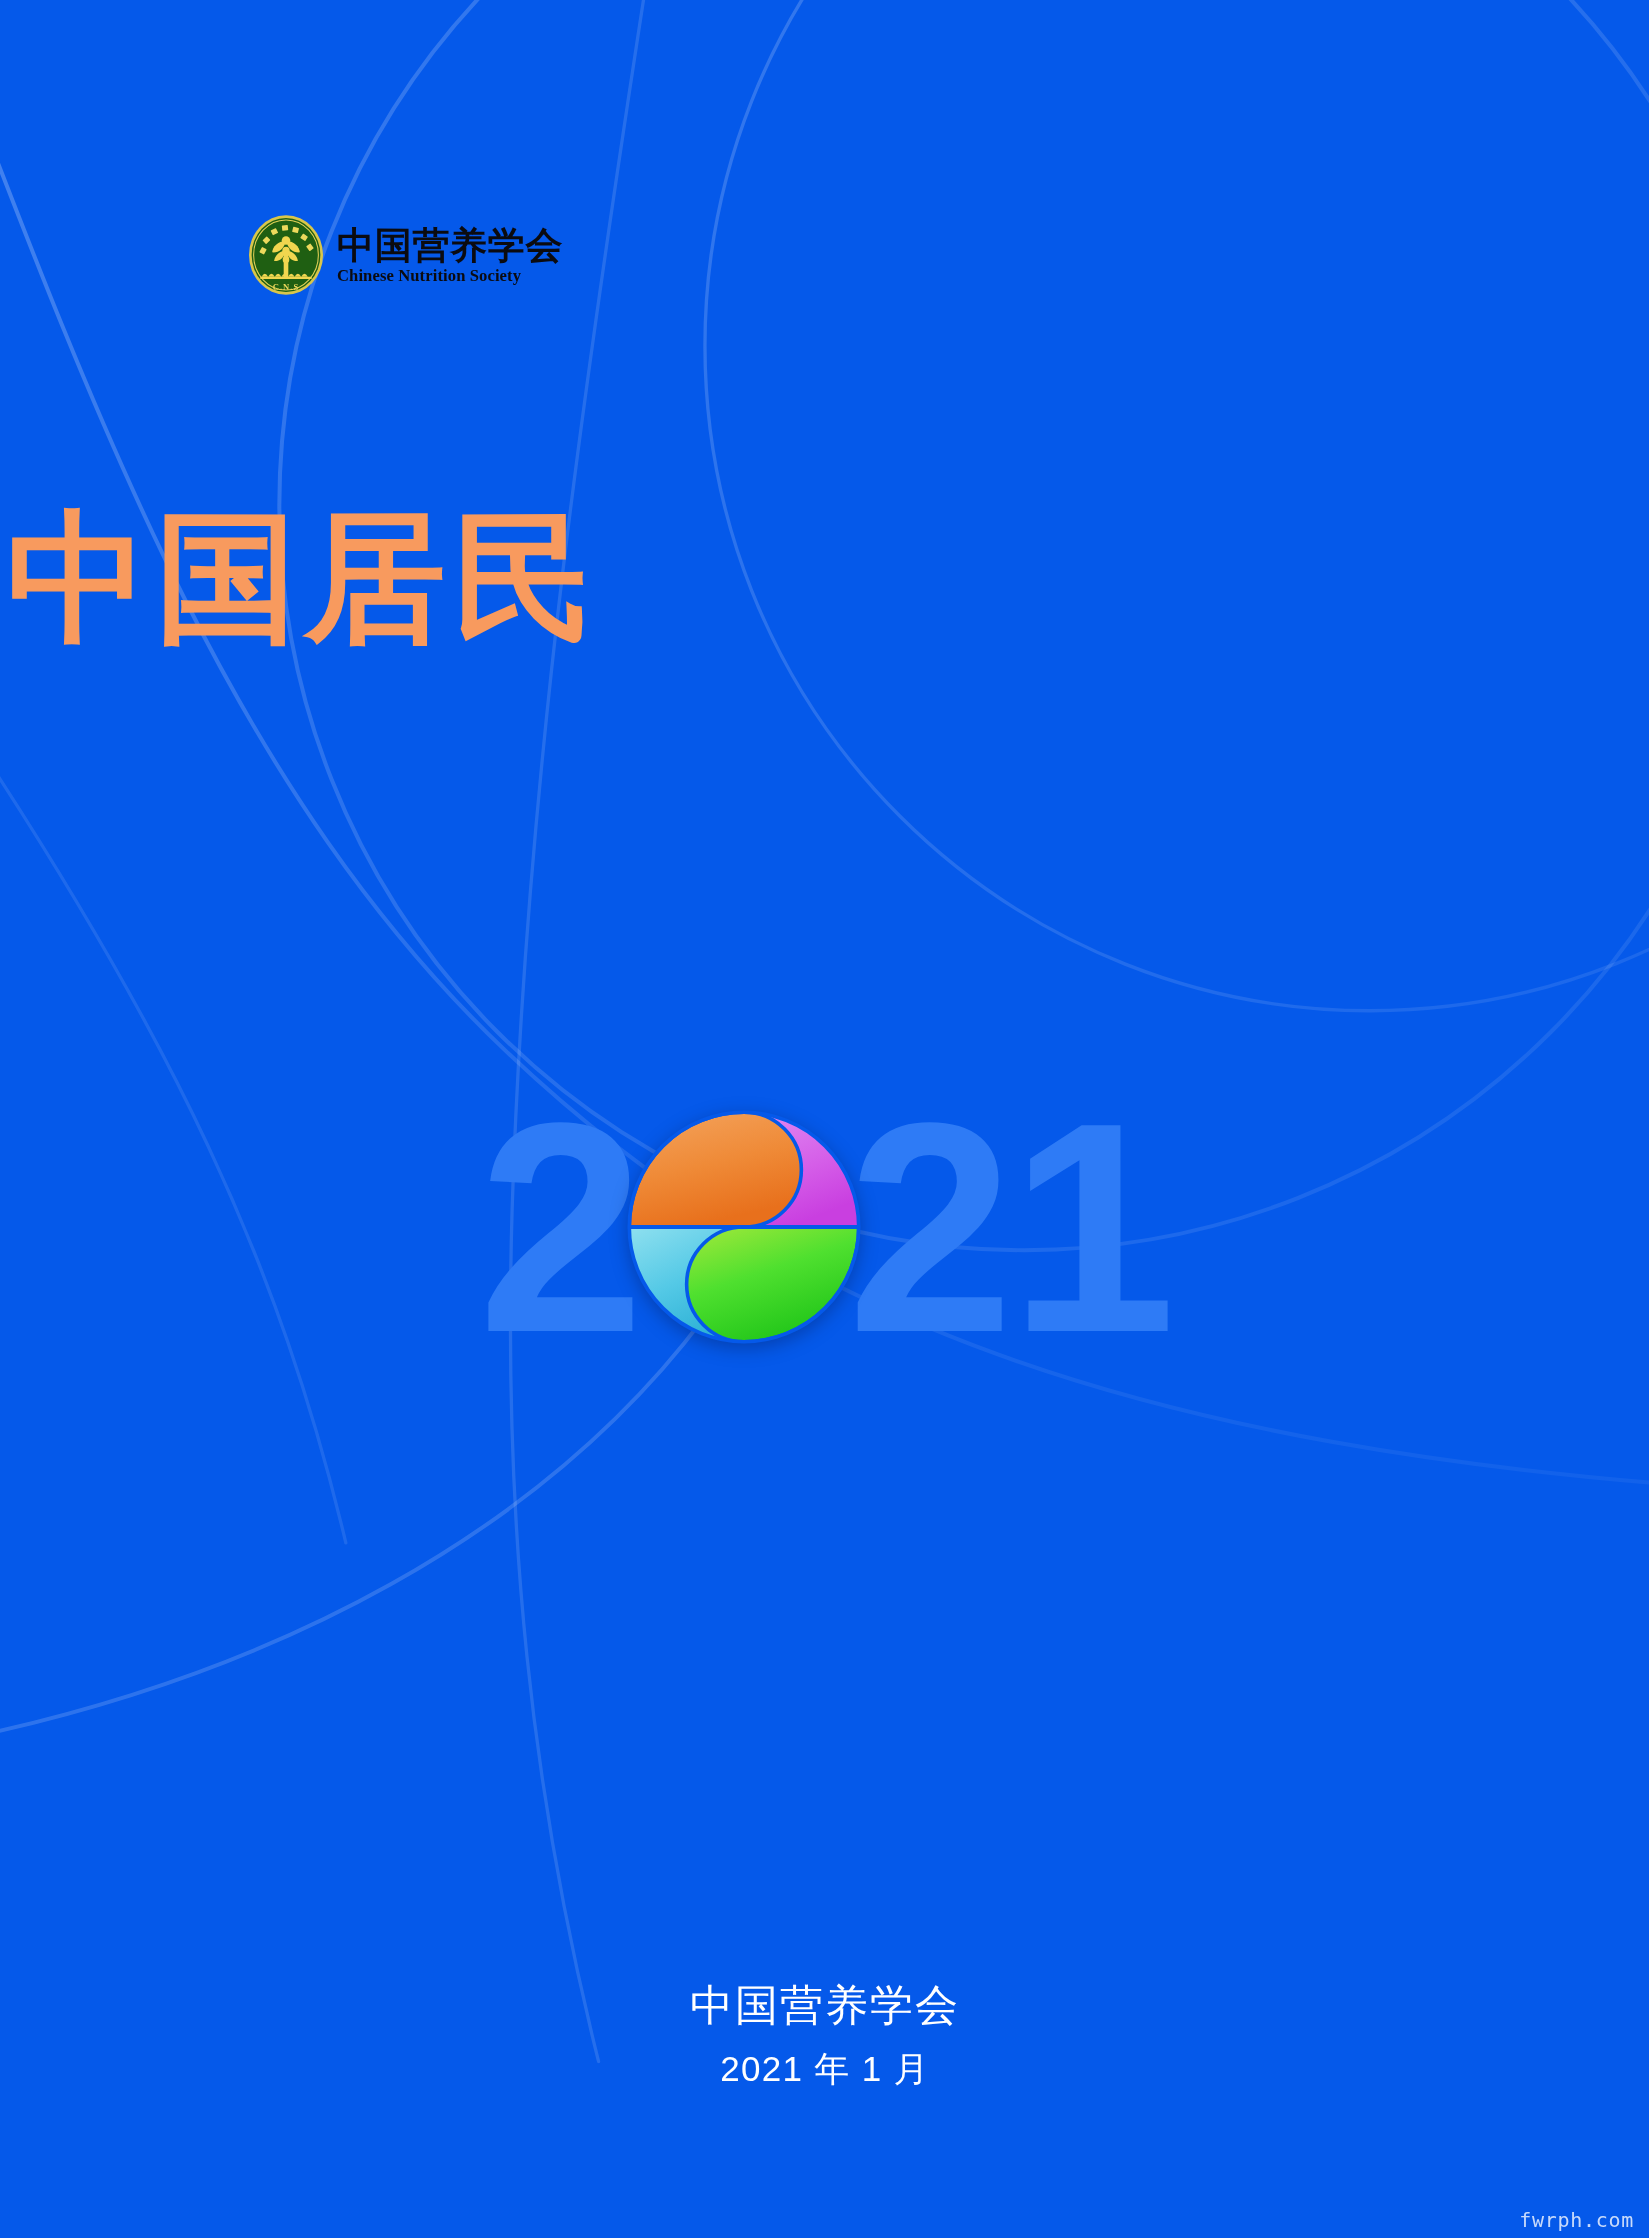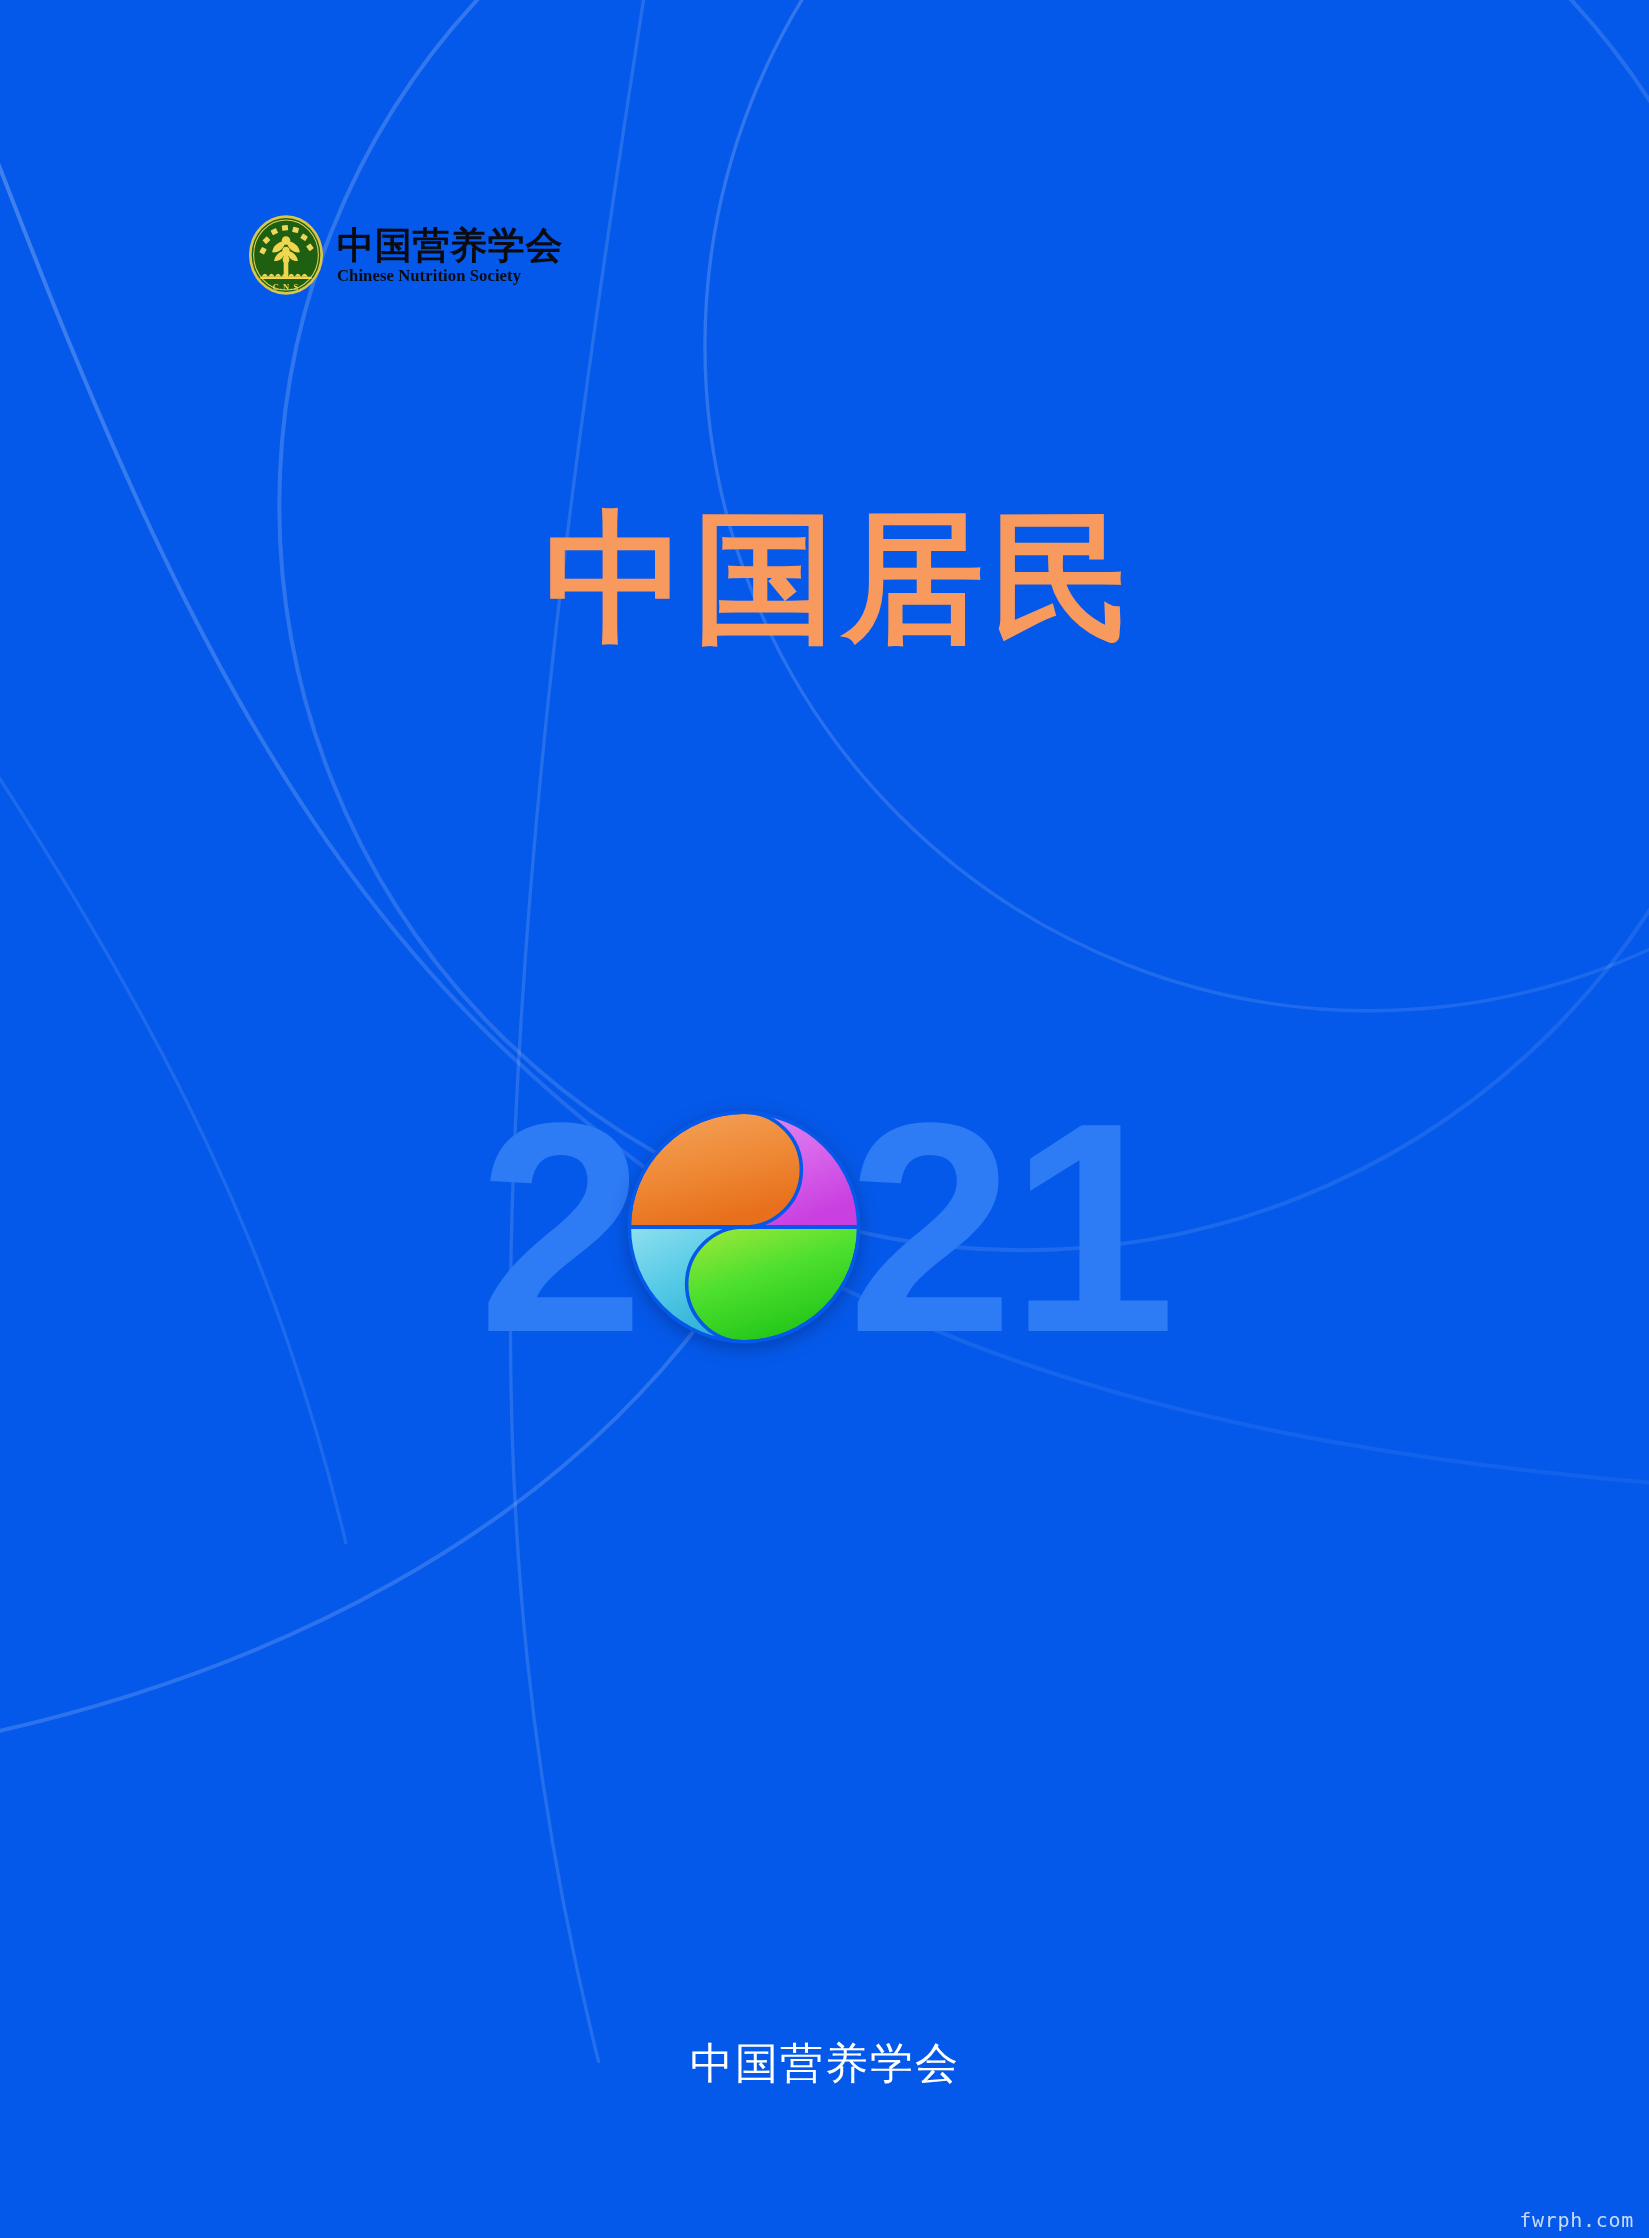--- a/index.html
+++ b/index.html
@@ -54,22 +54,21 @@
     letter-spacing:0.1px;
     line-height:1.2;
     white-space:nowrap;
   }
 
   
   .title-block{
     position:absolute;
     left:0; right:0;
     top:505px;
-    text-align:center;
-    padding-left:27px;
+    text-align:left;
   }
   .title-main{
     font-size:142px;
     font-weight:900;
     color:#f89a5e;
     line-height:1.03;
     letter-spacing:6.6px;
     text-indent:6.6px;
     white-space:nowrap;
     margin:0;
@@ -293,18 +292,19 @@
         </svg>
       </span>
 
       <span class="d">2</span>
       <span class="d">1</span>
     </div>
   </div>
 
   <div class="footer">
     <div class="footer-org">中国营养学会</div>
+    <div class="footer-date">2021 年 1 月</div>
   </div>
 
   <div class="watermark">fwrph.com</div>
 
 </div>
 
 
 </body></html>

